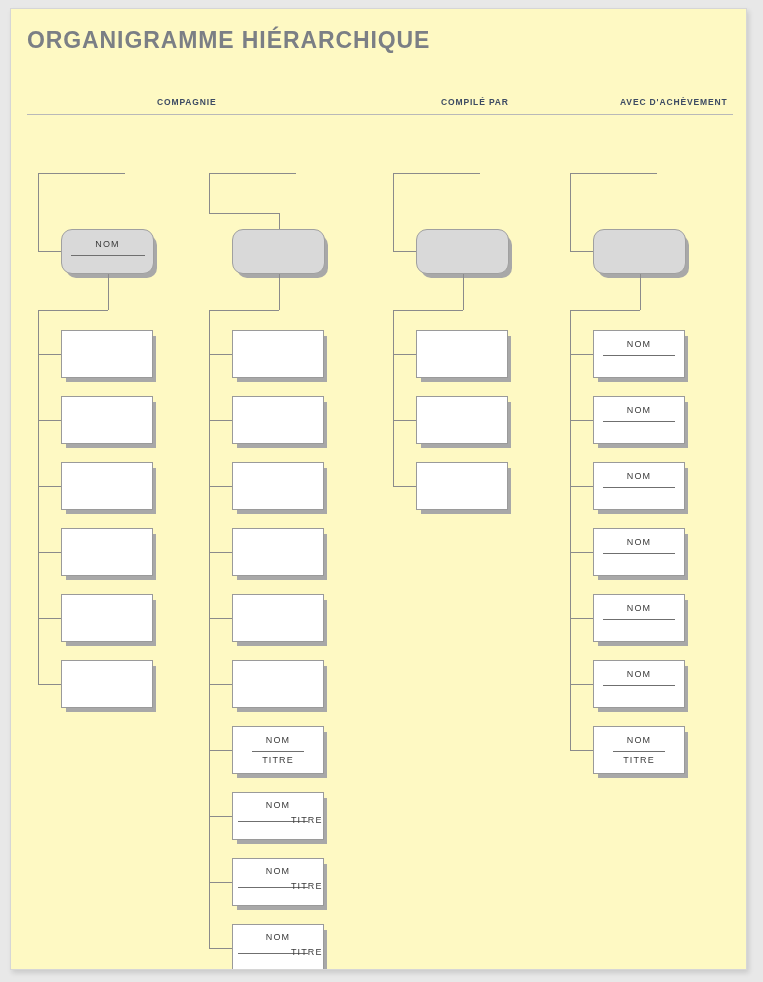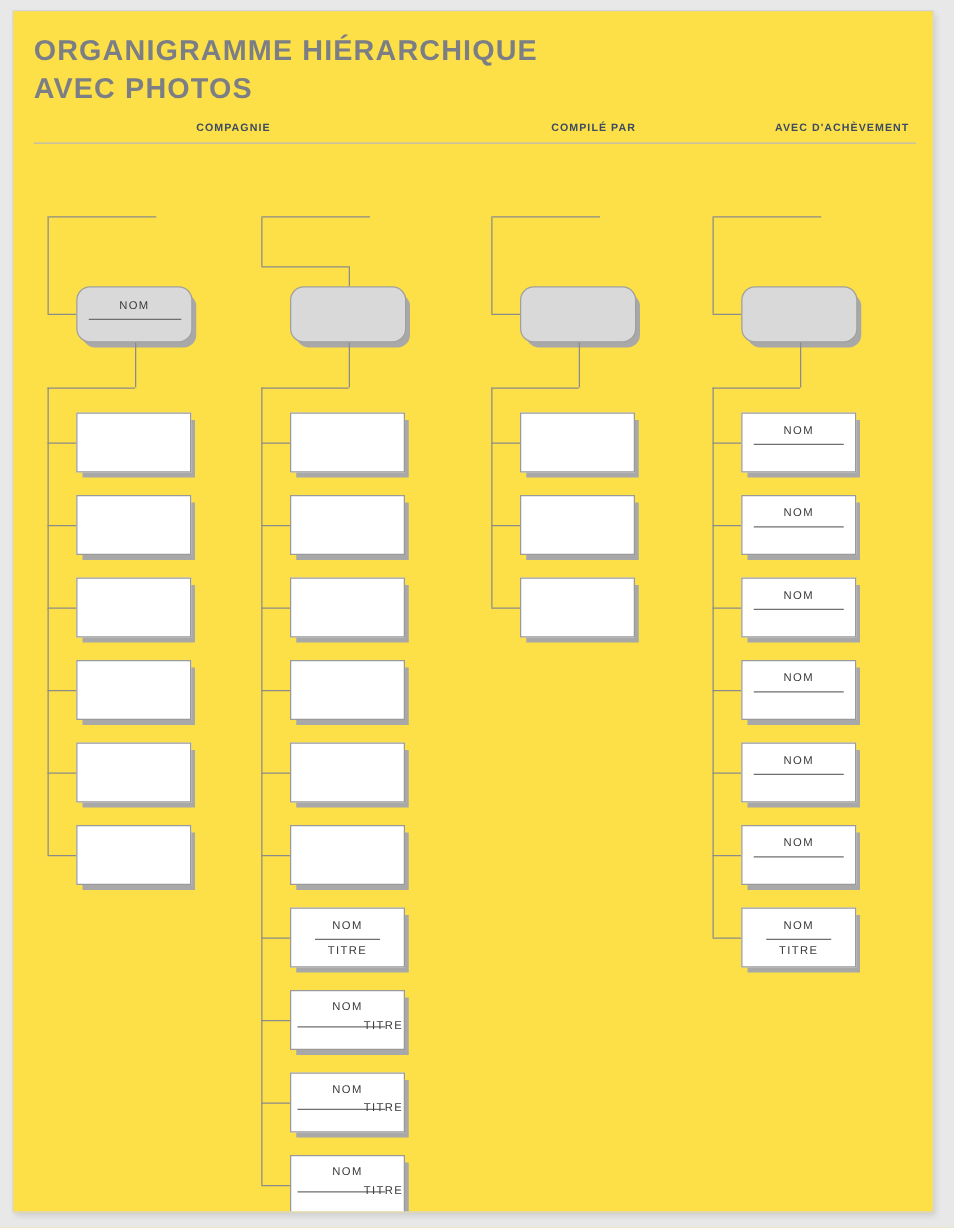--- a/index.html
+++ b/index.html
@@ -10,21 +10,21 @@
   #root {
     position: relative;
     width: 763px; height: 982px;
     background: #e8e8e8;
     overflow: hidden;
   }
   #page {
     position: absolute;
     left: 10px; top: 8px;
     width: 737px; height: 962px;
-    background: #fde047;
+    background: #fef9c3;
     border: 1px solid #d6d6d6;
     box-shadow: 2px 3px 5px rgba(0,0,0,0.13);
     box-sizing: border-box;
     overflow: hidden;
   }
 
   
   #title {
     position: absolute;
     left: 16px; top: 16px;
@@ -137,21 +137,20 @@
   }
 </style>
 </head>
 <body>
 
 <div id="root">
   <div id="page">
 
     <div id="title">
       <span>ORGANIGRAMME HIÉRARCHIQUE</span>
-      <span class="l2">AVEC PHOTOS</span>
     </div>
 
     <div id="meta">
       <div class="lbl m0">COMPAGNIE</div>
       <div class="lbl m1">COMPILÉ PAR</div>
       <div class="lbl m2">AVEC D'ACHÈVEMENT</div>
       <div class="rule"></div>
     </div>
 
     <div id="chart">

